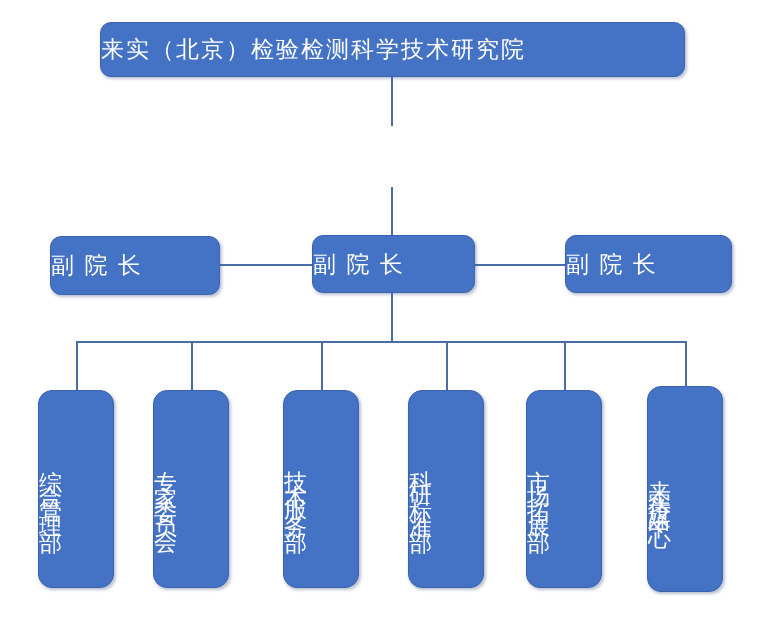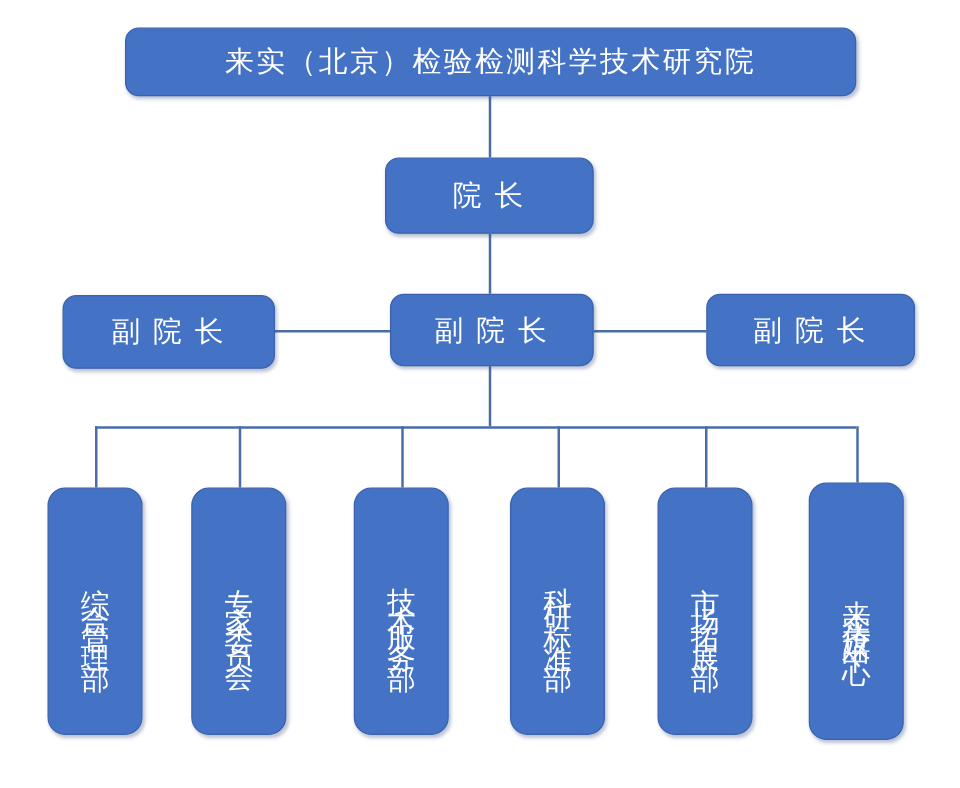--- a/index.html
+++ b/index.html
@@ -21,21 +21,21 @@
     background: var(--background);
     overflow: hidden;
   }
   .node {
     position: absolute;
     background: var(--box-fill);
     border: 1.5px solid var(--box-border);
     color: var(--text);
     display: flex;
     align-items: center;
-    justify-content: center;
+    justify-content: flex-start;
     text-align: center;
     box-shadow: 1.5px 2px 3px rgba(60, 80, 130, 0.35);
   }
   .node-h {
     border-radius: 11px;
     font-size: 23px;
     letter-spacing: 2px;
     white-space: pre;
   }
   .node-v {
@@ -98,23 +98,20 @@
   <div class="line vline c-drop-2"></div>
   <div class="line vline c-drop-3"></div>
   <div class="line vline c-drop-4"></div>
   <div class="line vline c-drop-5"></div>
   <div class="line vline c-drop-6"></div>
 
   <div class="node node-h root-box">
     <span>来实（北京）检验检测科学技术研究院</span>
   </div>
 
-  <div class="node node-h director-box">
-    <span>院 长</span>
-  </div>
 
   <div class="node node-h deputy-left">
     <span>副 院 长</span>
   </div>
   <div class="node node-h deputy-center">
     <span>副 院 长</span>
   </div>
   <div class="node node-h deputy-right">
     <span>副 院 长</span>
   </div>

